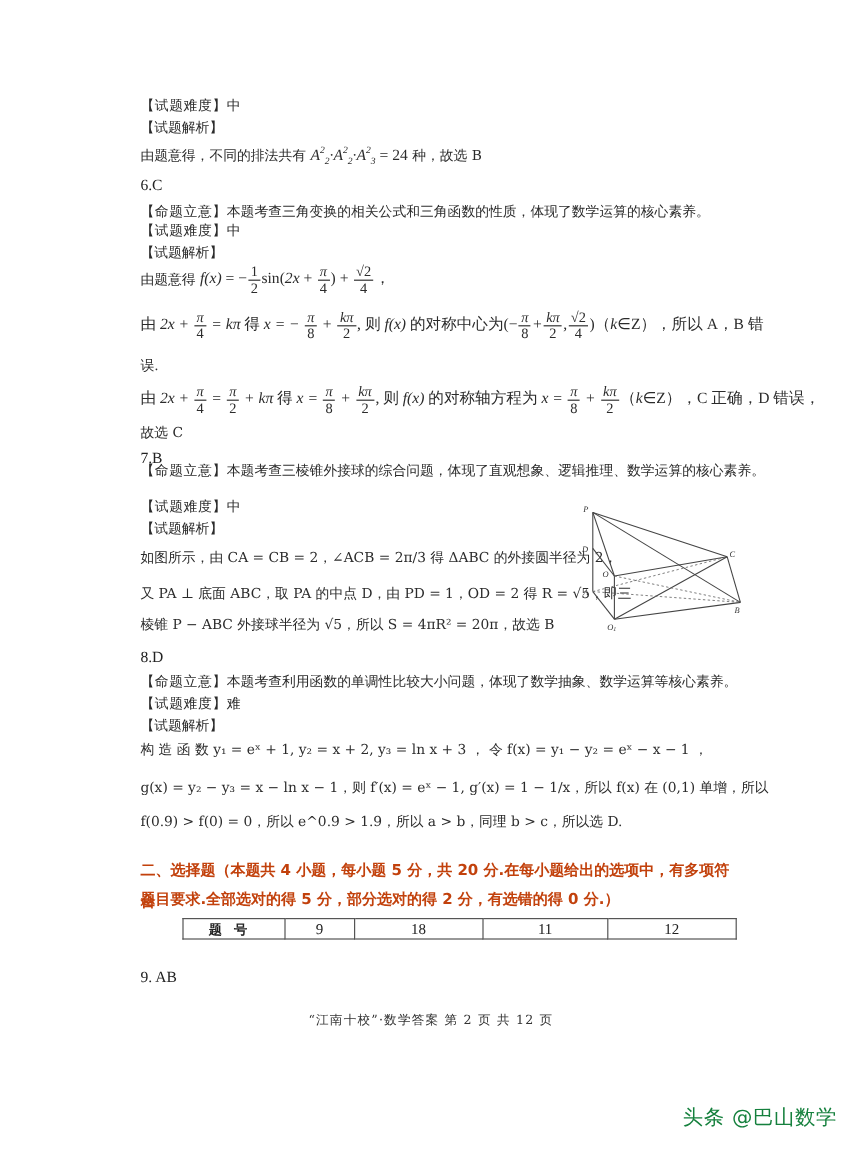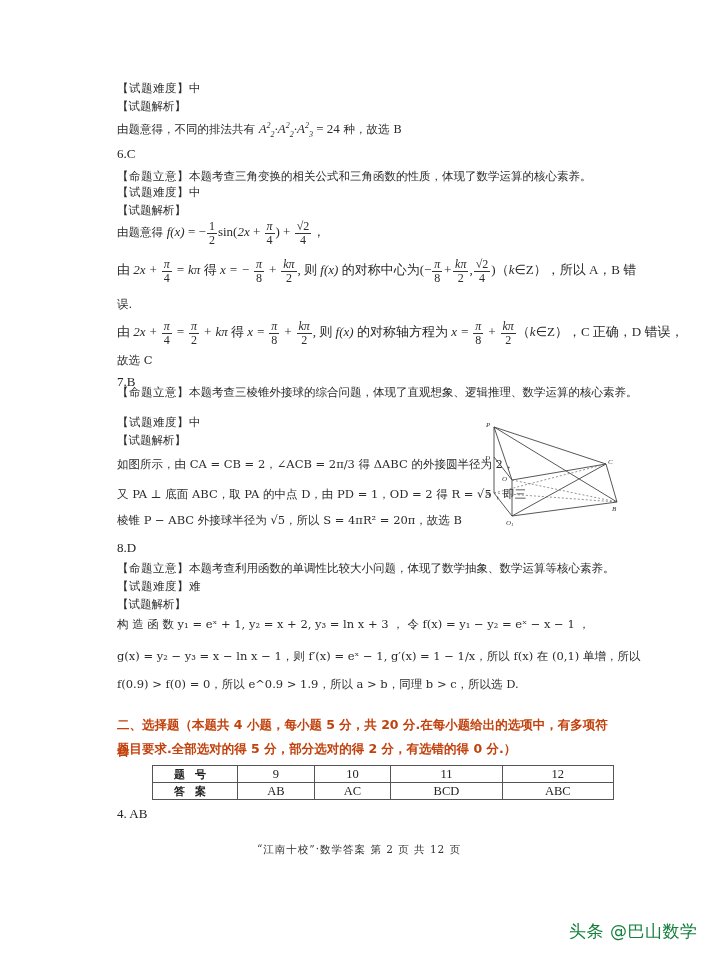--- a/index.html
+++ b/index.html
@@ -126,30 +126,23 @@
 <div class="line" style="top:676px">f(0.9) &gt; f(0) = 0，所以 e^0.9 &gt; 1.9，所以 a &gt; b，同理 b &gt; c，所以选 D.</div>
 
 <div class="section" style="top:712px">二、选择题（本题共 4 小题，每小题 5 分，共 20 分.在每小题给出的选项中，有多项符合</div>
 <div class="section" style="top:736px">题目要求.全部选对的得 5 分，部分选对的得 2 分，有选错的得 0 分.）</div>
 
 <table class="ans">
   <tbody>
       <tr>
     <td class="hd">题号</td>
     <td>9</td>
-    <td>10</td>
+    <td>18</td>
     <td>11</td>
     <td>12</td>
-  </tr>
-  <tr>
-    <td class="hd">答案</td>
-    <td>AB</td>
-    <td>AC</td>
-    <td>BCD</td>
-    <td>ABC</td>
   </tr>
 </tbody>
   </table>
 
-<div class="line qnum" style="top:806px">4. AB</div>
+<div class="line qnum" style="top:806px">9. AB</div>
 
 <div class="footer">“江南十校”·数学答案    第 2 页    共 12 页</div>
 <div class="watermark">头条 @巴山数学</div>
 
 </body></html>

